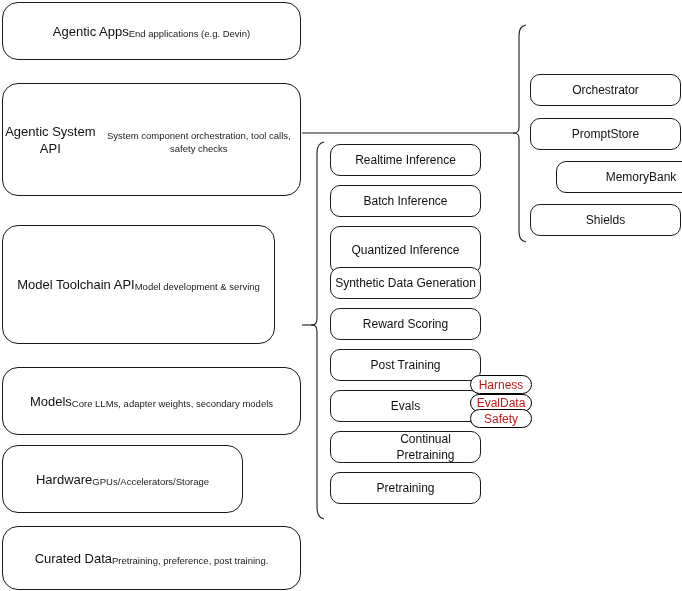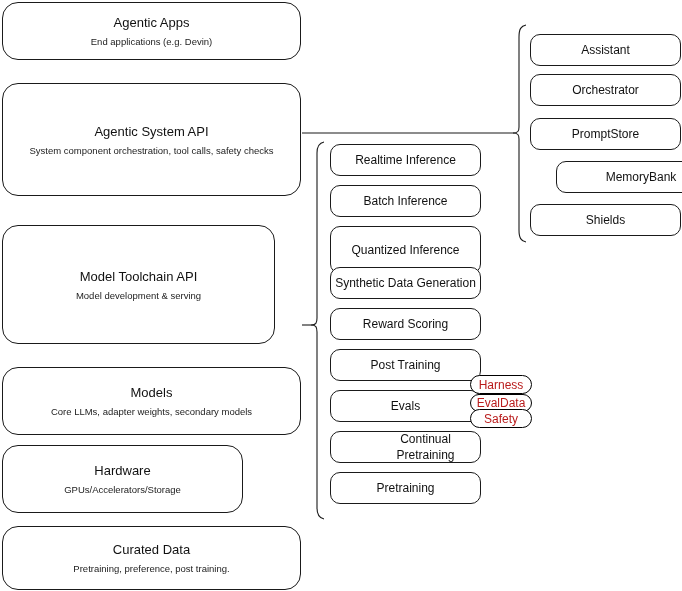--- a/index.html
+++ b/index.html
@@ -18,21 +18,21 @@
     background: #ffffff;
     overflow: hidden;
   }
   .node {
     position: absolute;
     box-sizing: border-box;
     background: #ffffff;
     border: 1px solid #1a1a1a;
     border-radius: 12px;
     display: flex;
-    flex-direction: column;
+    flex-direction: row;
     align-items: center;
     justify-content: center;
     text-align: center;
   }
   .layer {
     border-radius: 16px;
   }
   .layer .title {
     font-size: 13px;
     line-height: 17px;
@@ -173,23 +173,20 @@
   <div class="pill" style="left:470px; top:375px; width:62px; height:19px;">
     <span>Harness</span>
   </div>
   <div class="pill" style="left:470px; top:394px; width:62px; height:18px;">
     <span>EvalData</span>
   </div>
   <div class="pill" style="left:470px; top:409px; width:62px; height:19px;">
     <span>Safety</span>
   </div>
 
-  <div class="node chip" style="left:530px; top:34px; width:151px; height:32px;">
-    <div class="title">Assistant</div>
-  </div>
   <div class="node chip" style="left:530px; top:74px; width:151px; height:32px;">
     <div class="title">Orchestrator</div>
   </div>
   <div class="node chip" style="left:530px; top:118px; width:151px; height:32px;">
     <div class="title">PromptStore</div>
   </div>
   <div class="node chip" style="left:556px; top:161px; width:170px; height:32px;">
     <div class="title">MemoryBank</div>
   </div>
   <div class="node chip" style="left:530px; top:204px; width:151px; height:32px;">

